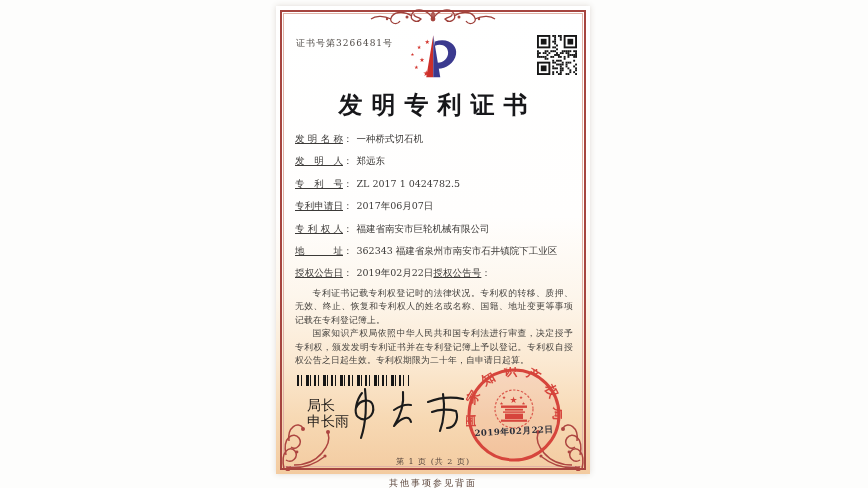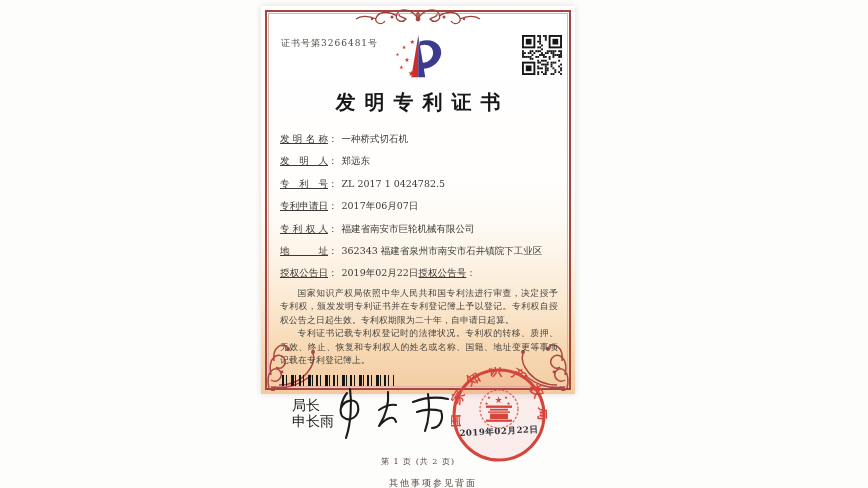--- a/index.html
+++ b/index.html
@@ -4,39 +4,39 @@
 <style>
   html,body{margin:0;padding:0;}
   body{
     width:868px;height:488px;position:relative;overflow:hidden;
     background:#fdfdfc;
     font-family:"DejaVu Serif","Liberation Serif",serif;
   }
   .abs{position:absolute;}
   
   .paper{
-    left:261px;top:6px;width:314px;height:388px;
+    left:276px;top:6px;width:314px;height:468px;
     background:linear-gradient(180deg,#ffffff 0%,#fffefd 45%,#fdf6ec 62%,#fbe9d2 76%,#f7d9b4 88%,#f3cba0 100%);
     box-shadow:0 0 6px rgba(90,60,40,.18);
   }
   .frame{
     position:absolute;left:4px;top:4px;right:4px;bottom:4px;
     border:2px solid #a6453f;
   }
   .frame-inner{
     position:absolute;left:1px;top:1px;right:1px;bottom:1px;
     border:1px solid #e0b2a6;
   }
   
   .cert-no{left:20px;top:31px;font-size:9px;color:#4f4a46;letter-spacing:1px;}
   .logo{left:131px;top:26px;}
   .qr{left:261px;top:29px;}
   .title{
     left:0;right:0;top:83px;text-align:center;
-    font-size:20px;font-weight:bold;color:#17171a;
+    font-size:24px;font-weight:bold;color:#17171a;
     letter-spacing:9px;padding-left:9px;
   }
   
   .fields{left:19px;right:16px;top:122px;}
   .field-row{display:flex;line-height:22.4px;font-size:9.5px;color:#3c3a38;white-space:nowrap;}
   .f-label{display:inline-block;width:48px;text-align:justify;text-align-last:justify;text-decoration:underline;}
   .f-colon{margin-right:4px;}
   .grant-pair2{display:flex;}
   
   .paras{left:19px;right:17px;top:281px;color:#474440;}
@@ -292,22 +292,22 @@
         <span class="f-colon">：</span>
         <span>2019年02月22日</span>
       <span class="grant-pair2">
         <span class="f-label">授权公告号</span>
           <span class="f-colon">：</span>
       </span>
     </div>
   </div>
 
   <div class="abs paras">
+    <p>专利证书记载专利权登记时的法律状况。专利权的转移、质押、无效、终止、恢复和专利权人的姓名或名称、国籍、地址变更等事项记载在专利登记簿上。</p>
     <p>国家知识产权局依照中华人民共和国专利法进行审查，决定授予专利权，颁发发明专利证书并在专利登记簿上予以登记。专利权自授权公告之日起生效。专利权期限为二十年，自申请日起算。</p>
-    <p>专利证书记载专利权登记时的法律状况。专利权的转移、质押、无效、终止、恢复和专利权人的姓名或名称、国籍、地址变更等事项记载在专利登记簿上。</p>
   </div>
 
   <div class="abs barcode"></div>
 
   <div class="abs signer">
     <div>局长</div>
     <div>申长雨</div>
   </div>
 
   <svg class="abs signature" width="134" height="54" viewBox="0 0 134 54">

